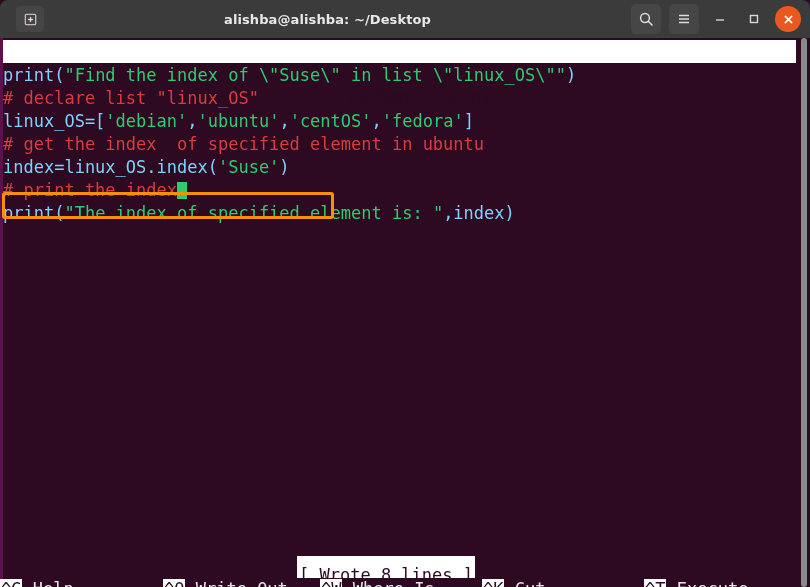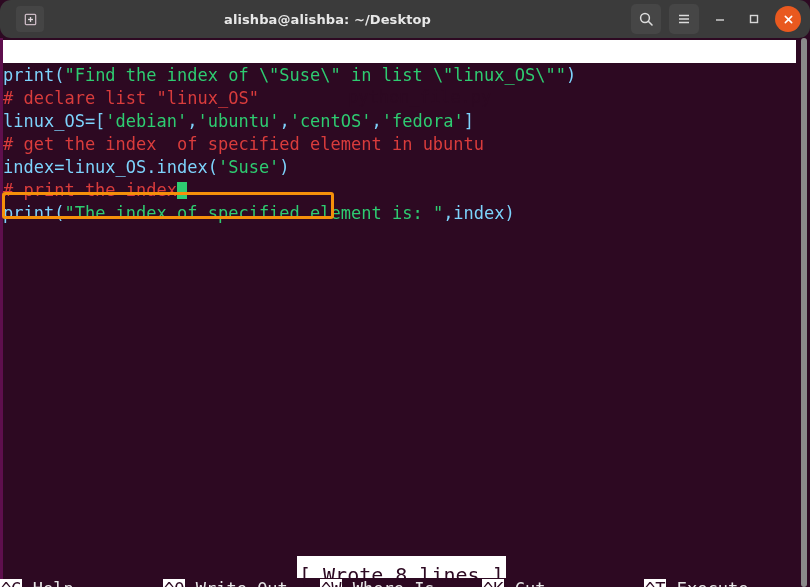--- a/index.html
+++ b/index.html
@@ -24,21 +24,20 @@
   .titlebar {
     position: absolute;
     top: 0; left: 0;
     width: 810px;
     height: 38px;
     background: #3b3b3b;
     display: flex;
     align-items: center;
     border-top-left-radius: 8px;
     border-top-right-radius: 8px;
-    border-radius: 11px;
   }
   .tb-leftzone { width: 60px; display: flex; align-items: center; justify-content: center; }
   .newtab-btn {
     width: 28px; height: 26px;
     background: #454545;
     border-radius: 4px;
     display: flex; align-items: center; justify-content: center;
   }
   .tb-title {
     flex: 1;
@@ -153,21 +152,21 @@
     pointer-events: none;
   }
 
   
   .status-msg {
     position: absolute;
     left: 297px;
     top: 518px;
     background: #ffffff;
     color: #2d0922;
-    font-size: 20px;
+    font-size: 17px;
     line-height: 22px;
     height: 22px;
     padding: 8px 2px;
     white-space: pre;
   }
 
   
   .shortcuts {
     position: absolute;
     left: 0;

